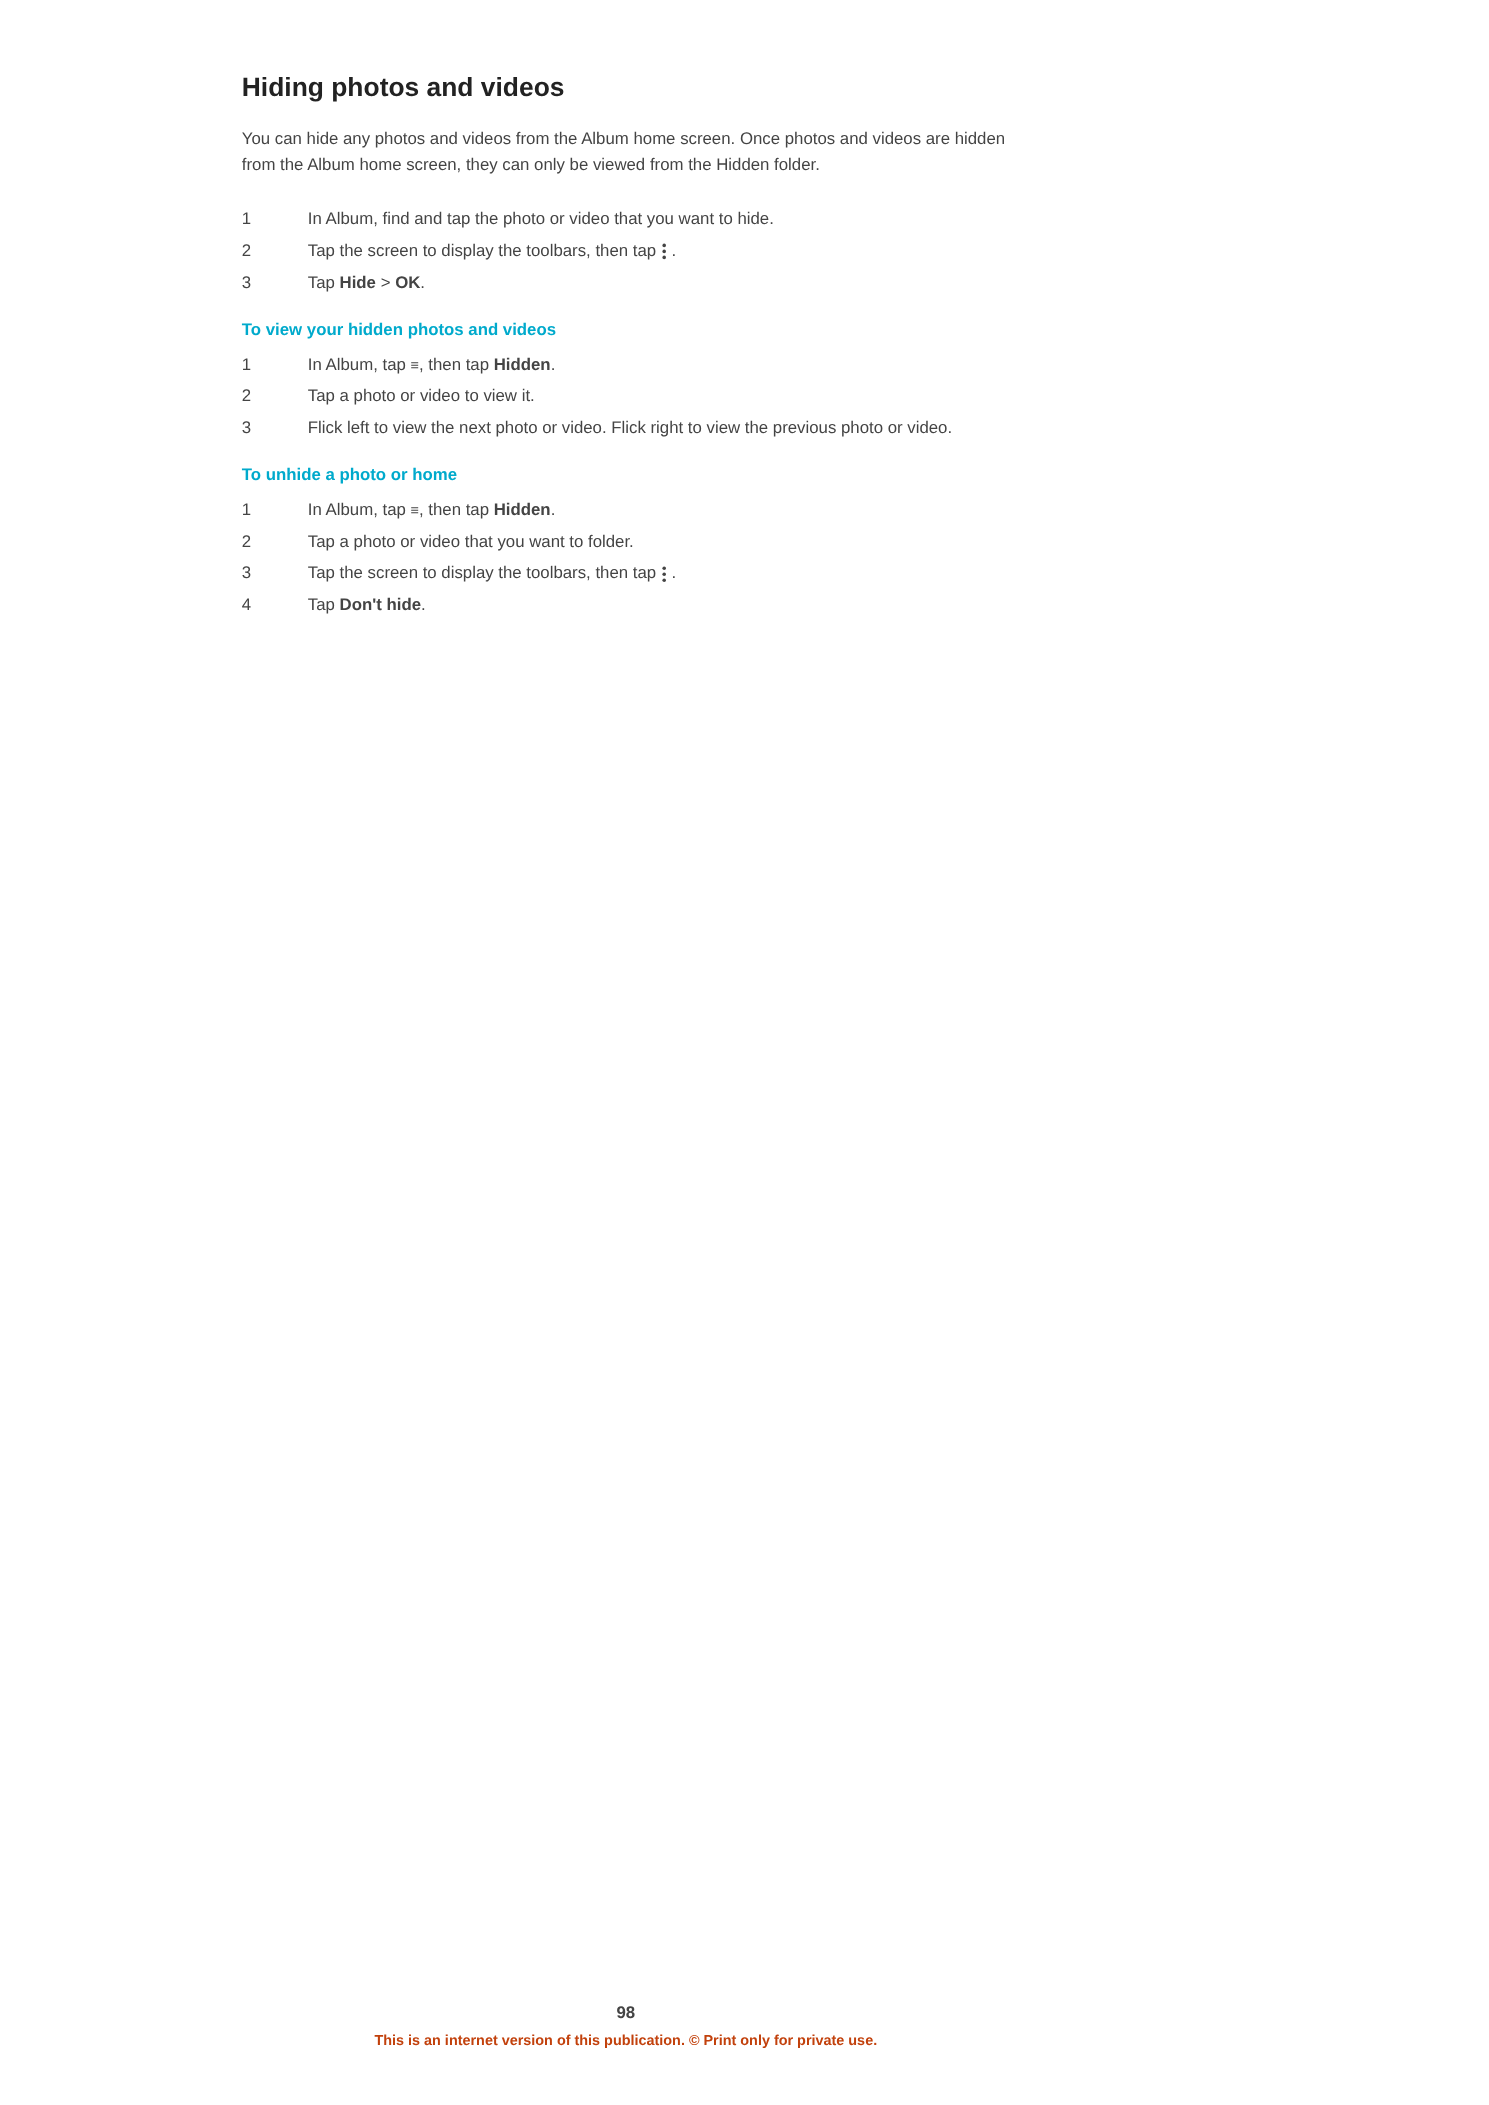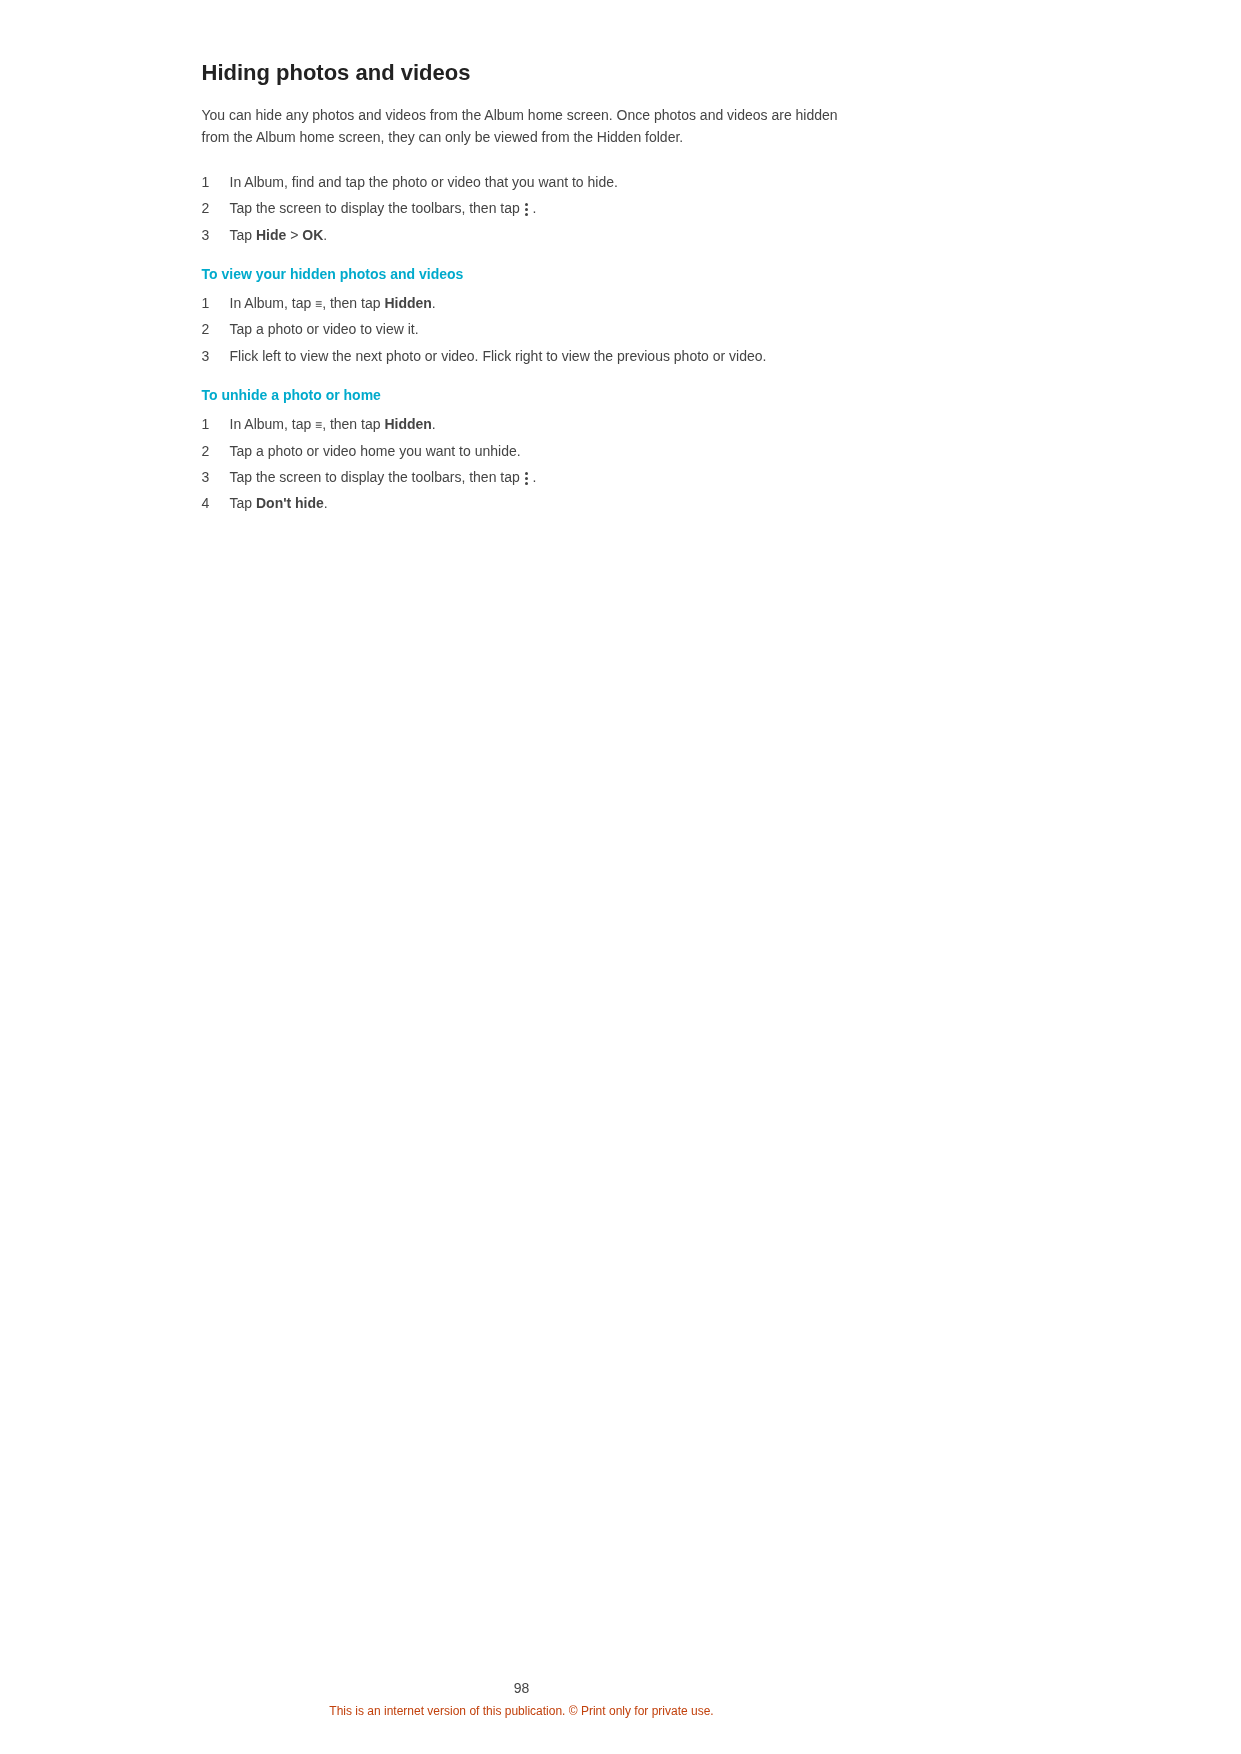--- a/index.html
+++ b/index.html
@@ -74,38 +74,40 @@
 
     .list-number {
       min-width: 28px;
       font-weight: normal;
       color: #444444;
       font-size: 14px;
     }
 
     .list-content {
       flex: 1;
+      margin-left: 27px;
     }
 
     .bold {
       font-weight: bold;
     }
 
     .section-block {
       margin-bottom: 10px;
     }
 
     .footer {
       position: absolute;
-      bottom: 36px;
+      bottom: 47px;
       left: 0;
       right: 0;
       display: flex;
       flex-direction: column;
       align-items: center;
+      font-weight: bold;
     }
 
     .page-number {
       font-size: 14px;
       color: #444444;
       margin-bottom: 8px;
     }
 
     .footer-text {
       font-size: 12px;
@@ -187,21 +189,21 @@
 
     <div class="section-block">
       <div class="section-heading">To unhide a photo or home</div>
       <ol class="numbered-list">
         <li>
           <span class="list-number">1</span>
           <span class="list-content">In Album, tap <span class="menu-icon">≡</span>, then tap <span class="bold">Hidden</span>.</span>
         </li>
         <li>
           <span class="list-number">2</span>
-          <span class="list-content">Tap a photo or video home you want to unhide.</span>
+          <span class="list-content">Tap a photo or video that you want to folder.</span>
         </li>
         <li>
           <span class="list-number">3</span>
           <span class="list-content">Tap the screen to display the toolbars, then tap
             <span class="more-icon">
               <span></span>
                 <span></span>
                 <span></span>
             </span>
             .

